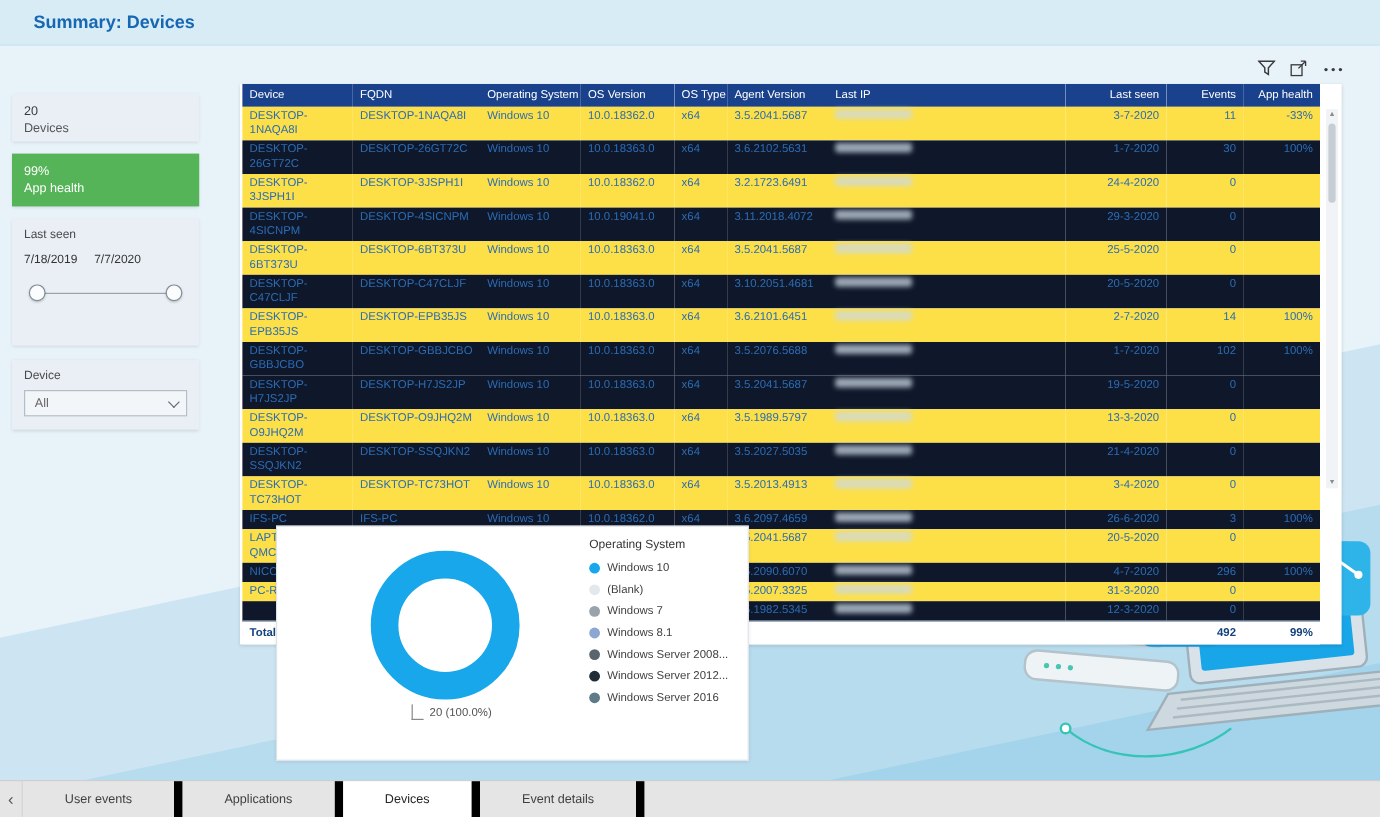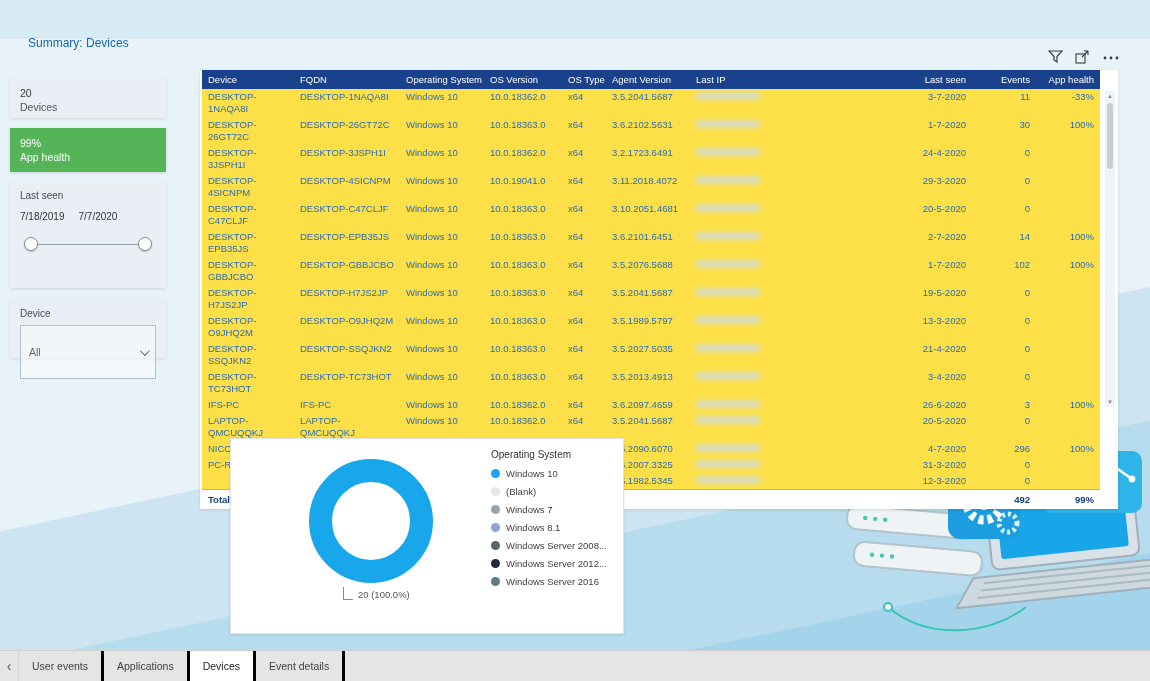--- a/index.html
+++ b/index.html
@@ -6,53 +6,53 @@
   html,body{width:1150px;height:681px;overflow:hidden;font-family:"Liberation Sans",sans-serif;background:#e7f2f9;}
   .stage{position:relative;width:1150px;height:681px;overflow:hidden;background:#e7f2f9;}
 
   
   .topband{position:absolute;top:0;left:0;width:1150px;height:38px;background:#d8ecf6;border-bottom:1px solid #cbe3f0;z-index:1}
   .deco{position:absolute;z-index:0}
   .deco-a{left:-220px;top:400px;width:1750px;height:700px;background:#cde5f2;transform:rotate(-12deg)}
   .deco-b{left:-160px;top:520px;width:1750px;height:620px;background:#b7dcee;transform:rotate(-12deg)}
   .deco-c{left:300px;top:590px;width:1400px;height:500px;background:#a4d4ec;transform:rotate(-12deg)}
 
-  .page-title{position:absolute;left:28px;top:36px;font-size:12px;font-weight:normal;color:#1767b3;z-index:3}
+  .page-title{position:absolute;left:28px;top:10px;font-size:15px;font-weight:bold;color:#1767b3;z-index:3}
 
   
   .card{position:absolute;left:10px;width:156px;background:#e9eff5;box-shadow:0 1px 3px rgba(0,0,0,.12);z-index:3;padding:8px 10px;}
   .card-devices{top:78px;height:40px}
   .card-health{top:128px;height:44px;color:#fff}
   .card-val{font-size:10.5px;line-height:14px;color:#3b3b3b}
   .card-lab{font-size:10.5px;line-height:14px;color:#555}
   .card-health .card-val,.card-health .card-lab{color:#fff}
   .card-slider{top:182px;height:106px}
   .slicer-label{font-size:10px;color:#4a4a4a;margin-bottom:10px}
   .dates{font-size:10px;color:#333;display:flex;gap:14px;margin-bottom:22px}
   .track{position:relative;height:1px;background:#97a3ab;margin:0 8px}
   .knob{position:absolute;top:-7px;width:14px;height:14px;border-radius:50%;background:#fafcfd;border:1px solid #828d95;box-shadow:0 1px 2px rgba(0,0,0,.2)}
   .knob.left{left:-4px}.knob.right{right:-4px}
   .card-filter{top:300px;height:58px}
-  .dropdown{display:flex;align-items:center;justify-content:space-between;border:1px solid #b3bfc8;background:rgba(255,255,255,.45);padding:20px 8px;margin-top:6px}
+  .dropdown{display:flex;align-items:center;justify-content:space-between;border:1px solid #b3bfc8;background:rgba(255,255,255,.45);padding:4px 8px;margin-top:6px}
   .dropdown .val{font-size:10.5px;color:#666}
   .chev{width:7px;height:7px;border-right:1.4px solid #667;border-bottom:1.4px solid #667;transform:rotate(45deg) translateY(-2px)}
 
   
   .vtoolbar{position:absolute;right:30px;top:50px;display:flex;gap:12px;align-items:center;z-index:4}
   .vtoolbar svg{display:block}
 
   
   .table-card{position:absolute;left:200px;top:70px;width:918px;background:#fff;box-shadow:0 1px 3px rgba(0,0,0,.12);z-index:3;padding:0 0 0 2px}
   table{border-collapse:collapse;table-layout:fixed;width:898px;font-size:9.5px}
   col.c0{width:92px}col.c1{width:106px}col.c2{width:84px}col.c3{width:78px}col.c4{width:44px}
   col.c5{width:84px}col.c6{width:198px}col.c7{width:84px}col.c8{width:64px}col.c9{width:64px}
   thead th{background:#1a428c;color:#fff;font-weight:400;text-align:left;padding:4px 6px;font-size:9.5px;white-space:nowrap;overflow:hidden}
   tbody td{color:#2b6cb4;padding:2px 6px;line-height:12px;word-wrap:break-word;vertical-align:top}
   tbody tr.odd{background:#fde047}
-  tbody tr.even{background:#fde047}
+  tbody tr.even{background:#0f172a}
   .num{text-align:right}
   tfoot td{font-weight:bold;color:#14427e;border-top:1px solid #9fb3c8;padding:4px 6px;background:#fff}
   .redacted{display:inline-block;width:64px;height:8px;background:#ccd9e4;border-radius:2px;filter:blur(2px);opacity:.75}
   .vscroll{position:absolute;right:3px;top:21px;height:316px;width:10px;display:flex;flex-direction:column;align-items:center;background:#f1f4f7}
   .sarrow{font-size:6px;color:#8a8a8a;line-height:10px}
   .strack{flex:1;width:8px;position:relative}
   .sthumb{position:absolute;top:2px;left:1px;width:6px;height:66px;background:#c6cdd3;border-radius:3px}
 
   
   .donut-card{position:absolute;left:230px;top:438px;width:394px;height:196px;background:#fff;border:1px solid #dfe3e6;box-shadow:0 1px 3px rgba(0,0,0,.1);z-index:3}
@@ -64,21 +64,21 @@
   .legend-item{display:flex;align-items:center;font-size:9.5px;color:#3f3f3f;margin-bottom:7px}
   .legend-item .dot{width:9px;height:9px;border-radius:50%;margin-right:6px;flex:0 0 9px}
 
   
   .illus{position:absolute;right:0px;bottom:30px;z-index:2}
 
   
   .tabbar{position:absolute;left:0;bottom:0;width:1150px;height:31px;background:#e5e5e5;border-top:1px solid #cfcfcf;display:flex;align-items:stretch;z-index:10}
   .tab-scroll{width:18px;display:flex;align-items:center;justify-content:center;color:#555;font-size:14px}
   .tab-list{display:flex;align-items:stretch}
-  .tab{display:flex;align-items:center;padding:0 13px;font-size:10.5px;color:#3f3f3f;border-right:3px solid #000000;cursor:pointer;white-space:nowrap}
+  .tab{display:flex;align-items:center;padding:0 35px;font-size:10.5px;color:#3f3f3f;border-right:7px solid #000000;cursor:pointer;white-space:nowrap}
   .tab:first-child{border-left:1px solid #d4d4d4}
   .tab.active{background:#fff;color:#252525}
 </style>
 </head>
 <body>
 
 <div class="stage">
 
   <div class="deco deco-a"></div>
   <div class="deco deco-b"></div>
@@ -208,20 +208,32 @@
             <td>DESKTOP-4SICNPM</td>
             <td>Windows 10</td>
             <td>10.0.19041.0</td>
             <td>x64</td>
             <td>3.11.2018.4072</td>
             <td><span class="redacted"></span></td>
             <td class="num">29-3-2020</td>
             <td class="num">0</td>
             <td class="num"></td>
           </tr>
+          <tr class="odd">
+            <td>DESKTOP-6BT373U</td>
+            <td>DESKTOP-6BT373U</td>
+            <td>Windows 10</td>
+            <td>10.0.18363.0</td>
+            <td>x64</td>
+            <td>3.5.2041.5687</td>
+            <td><span class="redacted"></span></td>
+            <td class="num">25-5-2020</td>
+            <td class="num">0</td>
+            <td class="num"></td>
+          </tr>
           <tr class="even">
             <td>DESKTOP-C47CLJF</td>
             <td>DESKTOP-C47CLJF</td>
             <td>Windows 10</td>
             <td>10.0.18363.0</td>
             <td>x64</td>
             <td>3.10.2051.4681</td>
             <td><span class="redacted"></span></td>
             <td class="num">20-5-2020</td>
             <td class="num">0</td>

